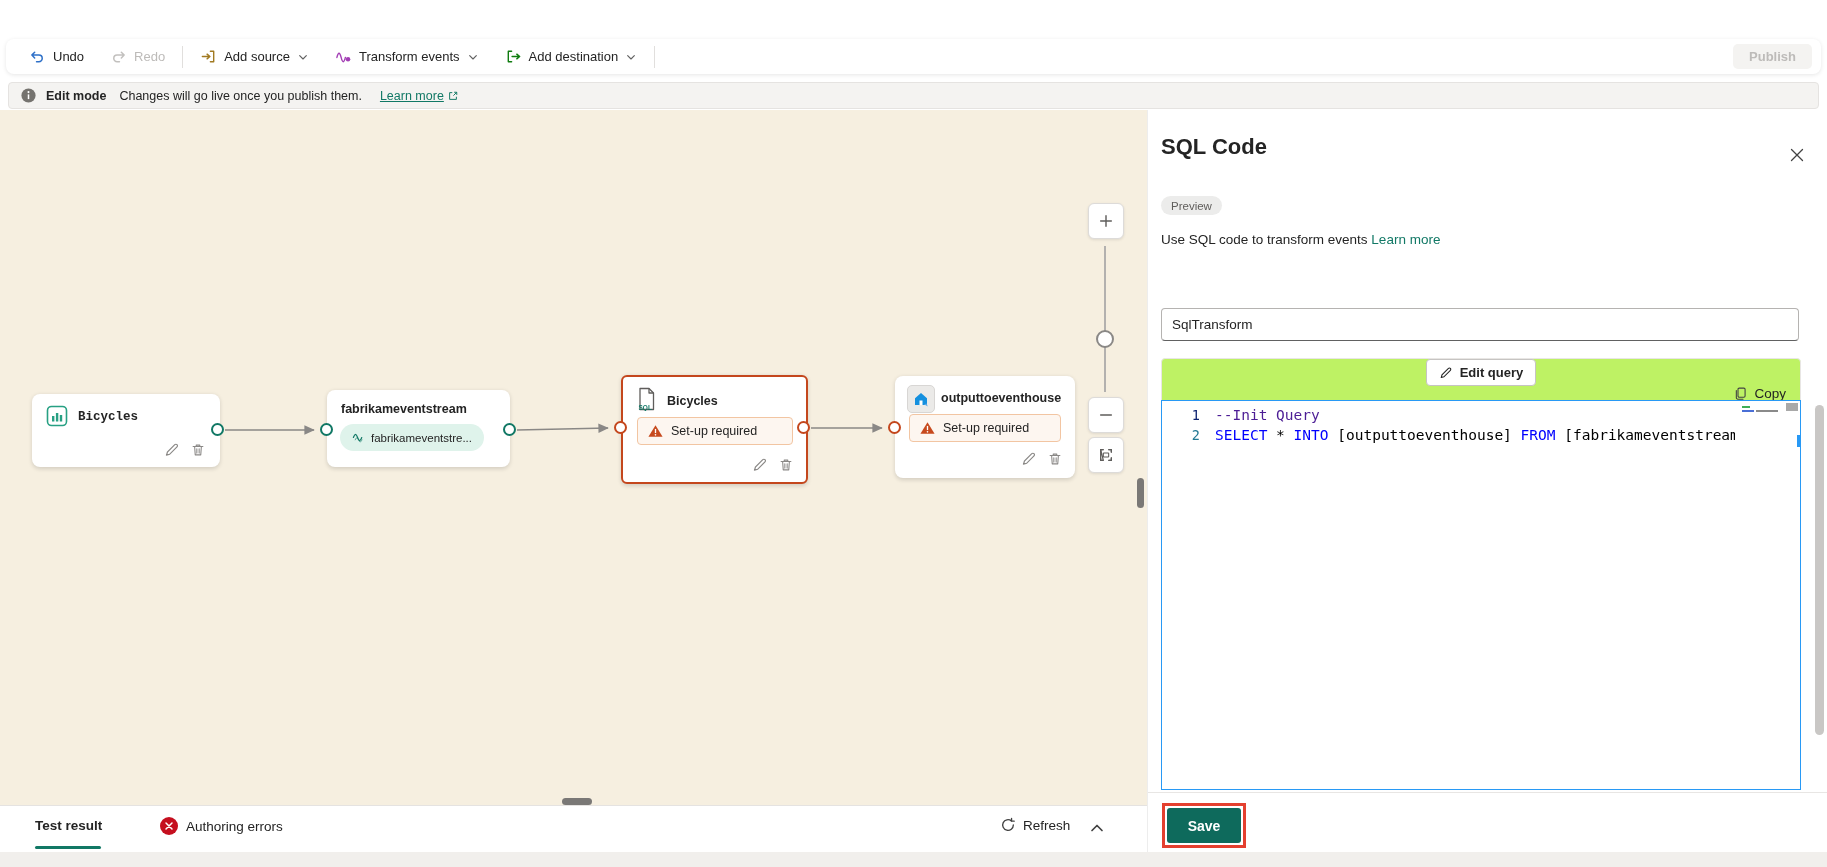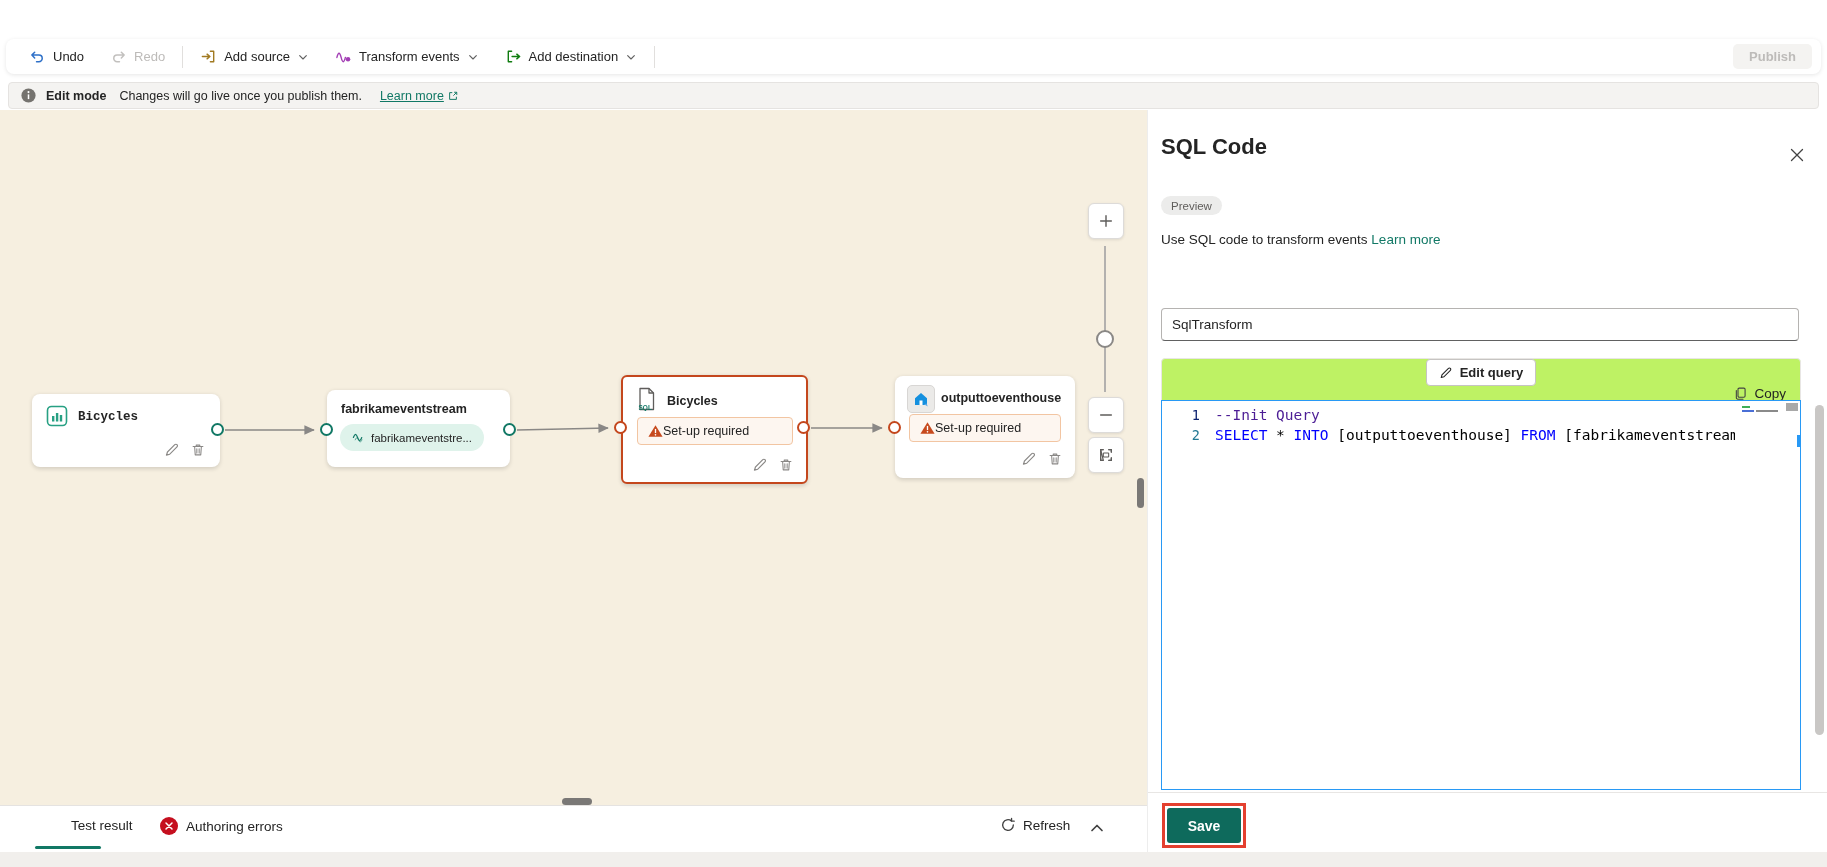--- a/index.html
+++ b/index.html
@@ -32,35 +32,35 @@
   
   .canvas{position:absolute;left:0;top:110px;width:1147px;height:695px;background:#F6EFE0;overflow:hidden;}
   .connectors{position:absolute;left:0;top:0;}
   .node{position:absolute;background:#fff;border-radius:8px;box-shadow:0 1.6px 4px rgba(0,0,0,.14);cursor:pointer;}
   .node-title{position:absolute;font-size:12.5px;font-weight:600;color:#242424;white-space:nowrap;}
   .node-tool{position:absolute;width:16px;height:16px;cursor:pointer;}
   .port{position:absolute;width:9px;height:9px;border-radius:50%;background:#fff;border:2.5px solid #117865;cursor:crosshair;}
   .port.orange{border-color:#C4471D;}
   .stream-pill{position:absolute;display:flex;align-items:center;gap:6px;height:27px;padding:0 12px;border-radius:14px;
     background:#DFF3EB;font-size:11.5px;color:#242424;white-space:nowrap;}
-  .warn-pill{position:absolute;display:flex;align-items:center;height:28px;padding:0 10px;border-radius:4px;
+  .warn-pill{position:absolute;display:flex;align-items:center;gap:8px;height:28px;padding:0 10px;border-radius:4px;
     background:#FDF6F0;border:1px solid #F2C5A2;font-size:12.5px;color:#242424;white-space:nowrap;box-sizing:border-box;}
   .sql-node{border:2px solid #C4471D;border-radius:6px;}
 
   .zoombtn{position:absolute;width:34px;height:34px;background:#fff;border:1px solid #dddbd9;border-radius:6px;
     box-shadow:0 1px 3px rgba(0,0,0,.10);display:flex;align-items:center;justify-content:center;cursor:pointer;}
   .zoom-track{position:absolute;left:1104px;top:136px;width:2px;height:146px;background:#b3b1af;cursor:pointer;}
   .zoom-handle{position:absolute;left:1096px;top:220px;width:14px;height:14px;border-radius:50%;background:#fff;
     border:2px solid #8a8886;cursor:grab;}
   .canvas-vthumb{position:absolute;left:1137px;top:368px;width:7px;height:30px;background:#7a7876;border-radius:4px;cursor:grab;}
   .canvas-hthumb{position:absolute;left:562px;top:688px;width:30px;height:7px;background:#7a7876;border-radius:4px;cursor:grab;}
 
   
   .bottombar{position:absolute;left:0;top:805px;width:1147px;height:47px;background:#fff;border-top:1px solid #e5e3e1;box-sizing:border-box;}
-  .test-label{position:absolute;left:35px;top:12px;font-size:13.5px;font-weight:400;cursor:pointer;margin-left:36px;}
+  .test-label{position:absolute;left:35px;top:12px;font-size:13.5px;font-weight:700;cursor:pointer;}
   .test-underline{position:absolute;left:35px;top:40px;width:66px;height:3px;background:#117865;border-radius:2px;}
   .authoring{position:absolute;left:160px;top:11px;display:flex;align-items:center;gap:8px;font-size:13.5px;cursor:pointer;}
   .err-badge{width:18px;height:18px;border-radius:50%;background:#C50F1F;display:flex;align-items:center;justify-content:center;}
   .refresh{position:absolute;left:1000px;top:11px;display:flex;align-items:center;gap:7px;font-size:13.5px;cursor:pointer;}
   .collapse{position:absolute;left:1088px;top:13px;cursor:pointer;}
   .footer-strip{position:absolute;left:0;top:852px;width:1827px;height:15px;background:#f1efec;}
 
   
   .panel{position:absolute;left:1147px;top:110px;width:680px;height:742px;background:#fff;border-left:1px solid #ededed;box-sizing:border-box;}
   .panel-title{position:absolute;left:13px;top:24px;font-size:22px;font-weight:700;color:#242424;}

